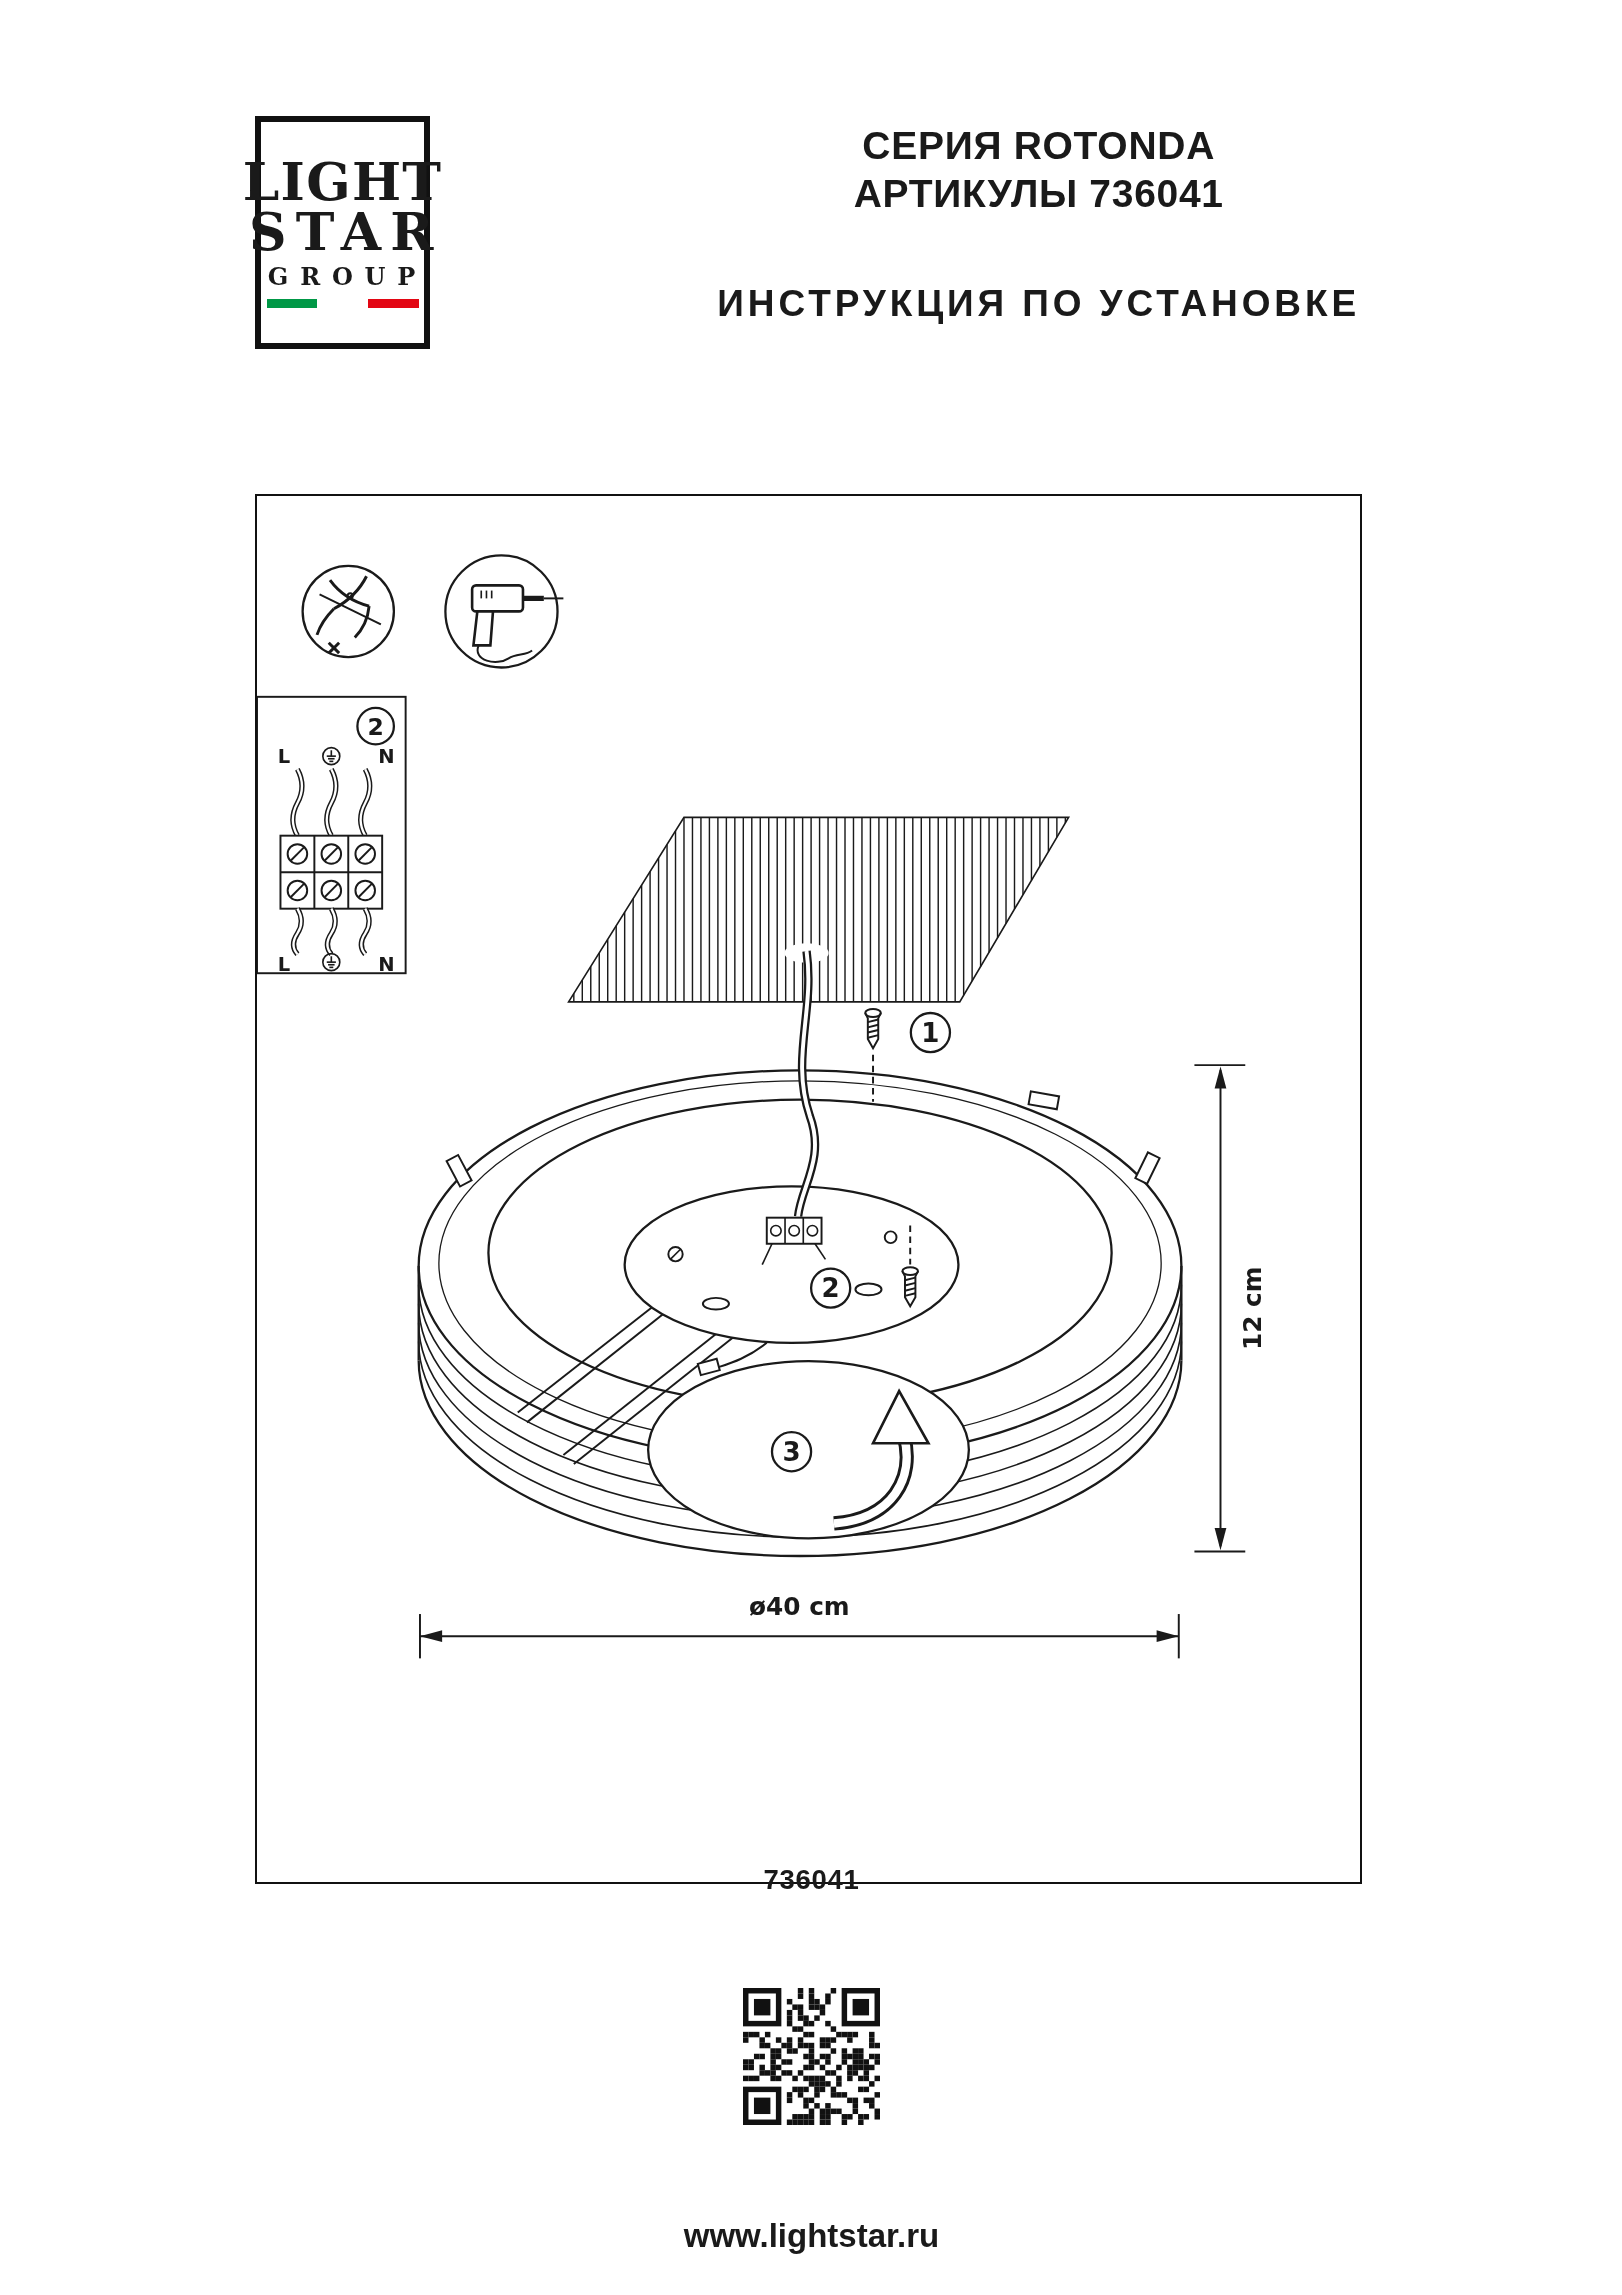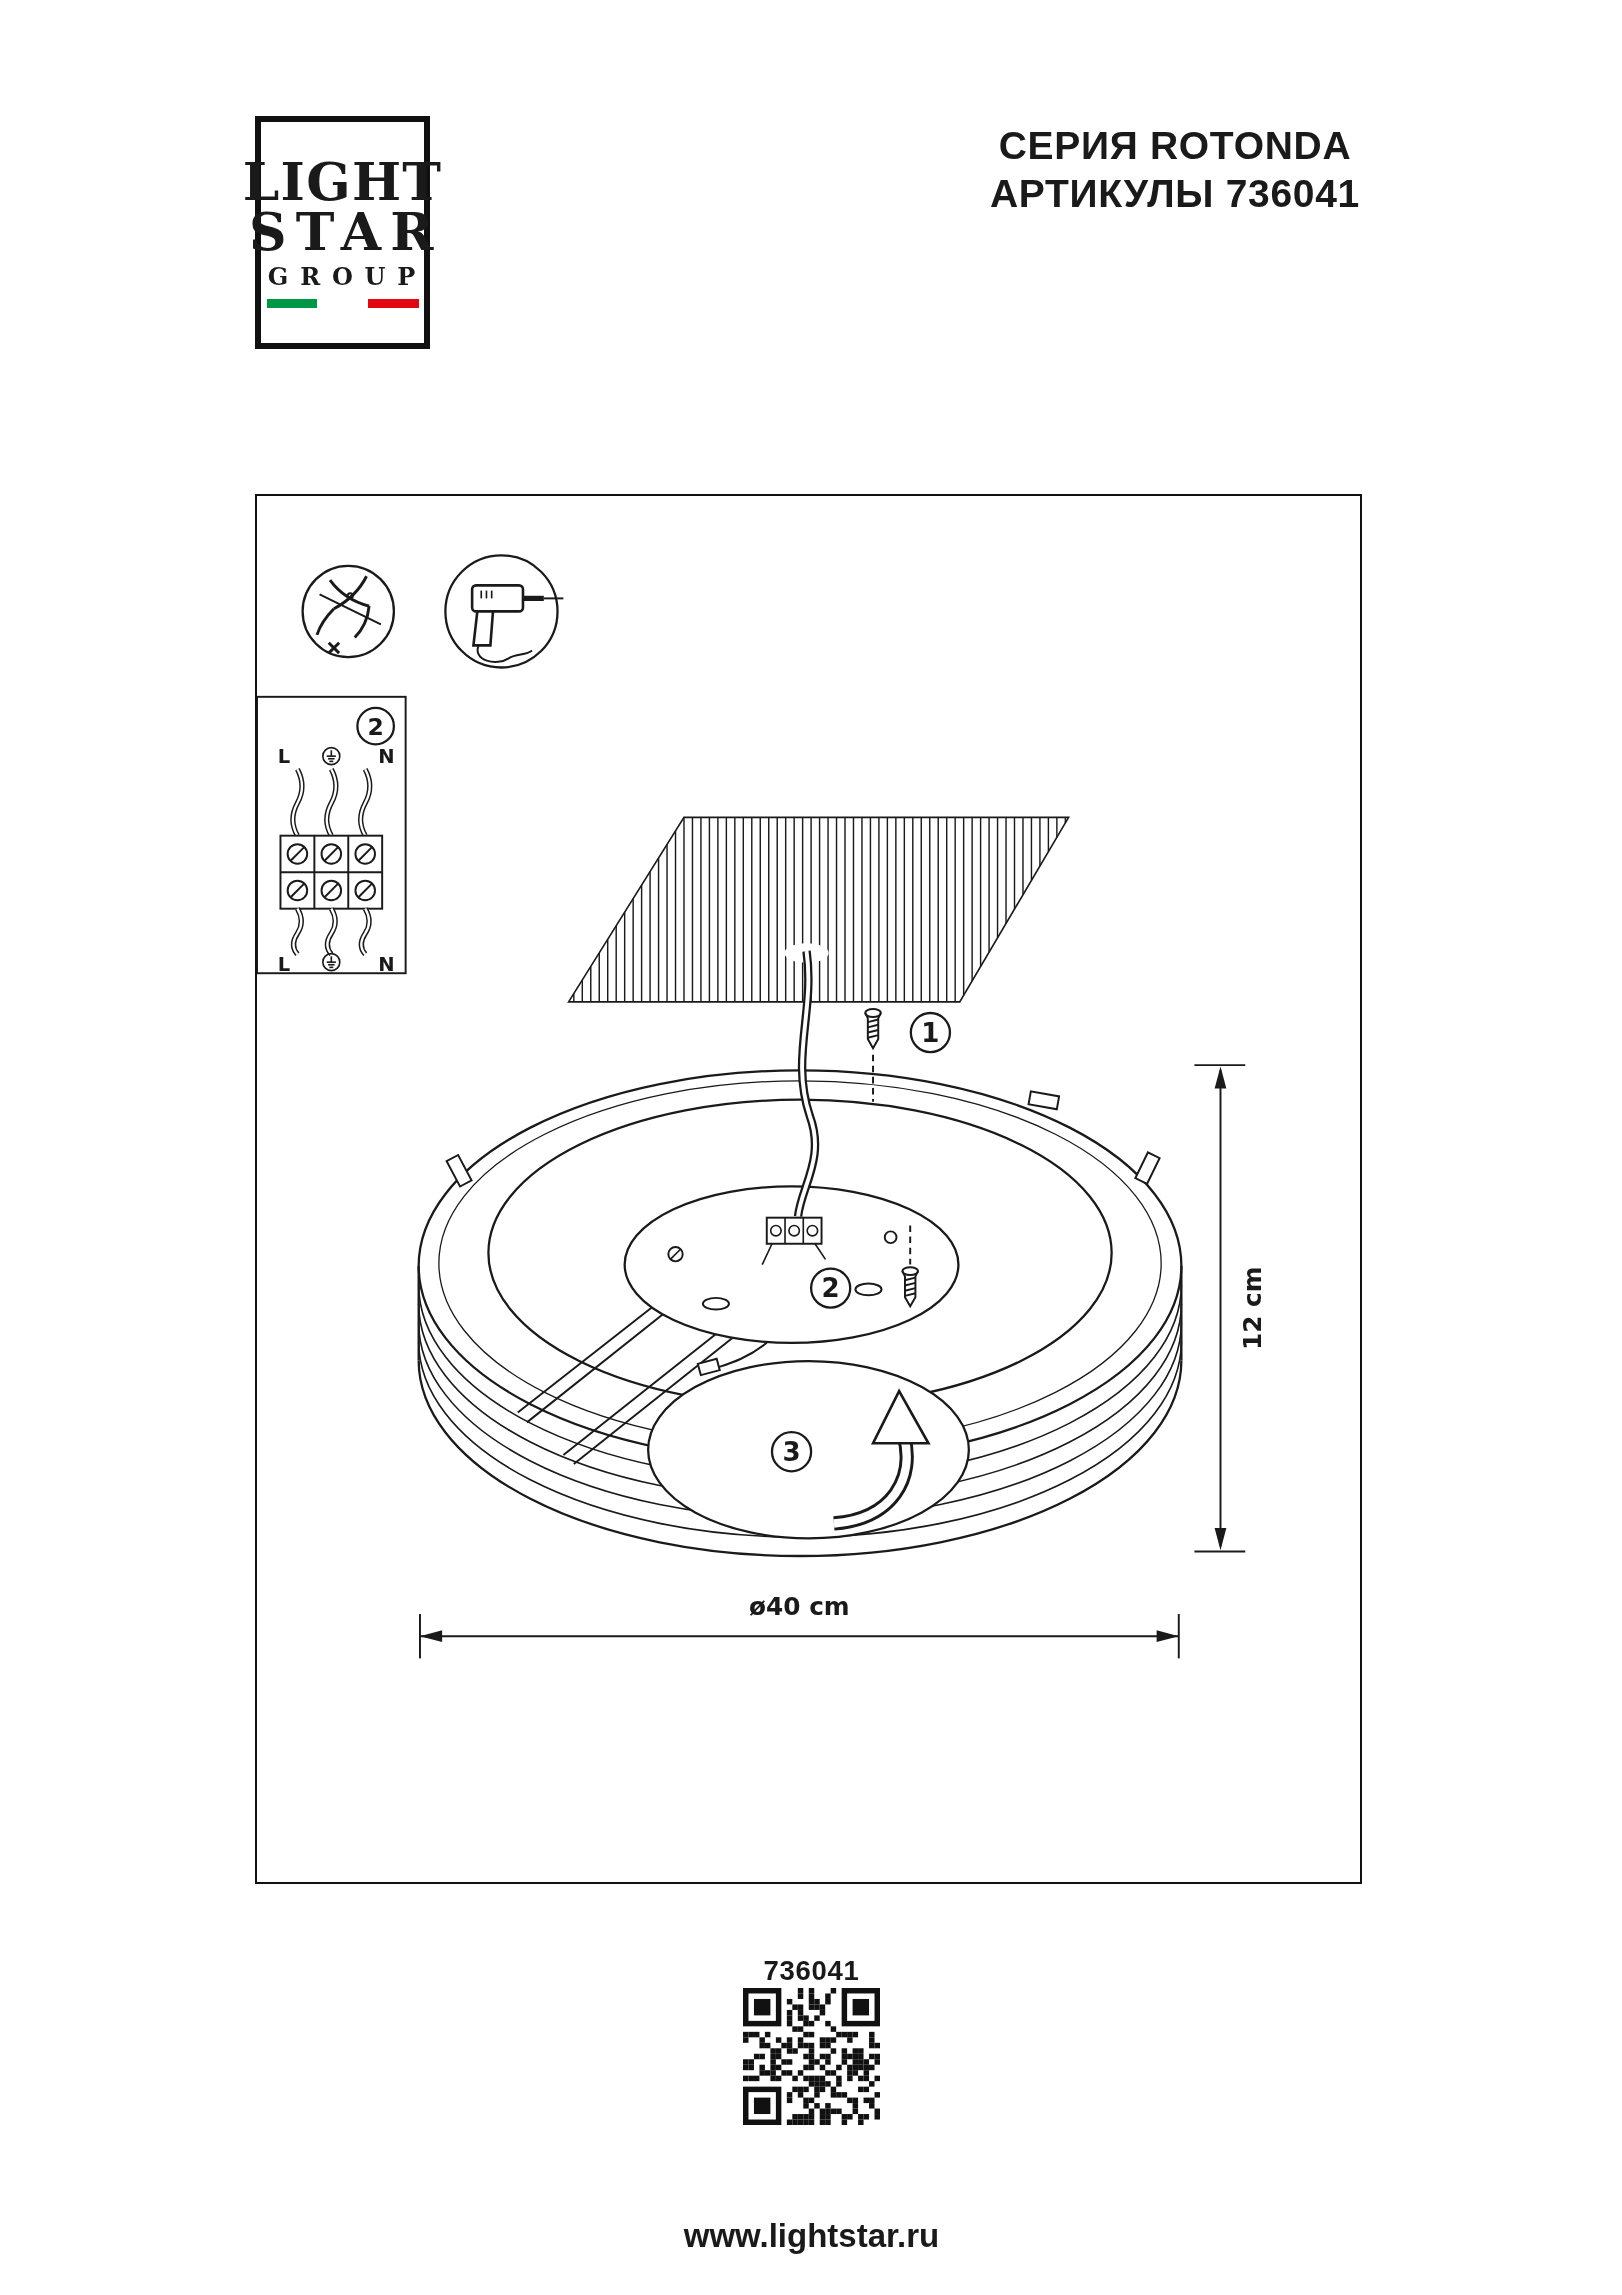--- a/index.html
+++ b/index.html
@@ -28,21 +28,21 @@
   .header{position:absolute;right:263px;top:122px;text-align:center;}
   .header .series{font-size:39px;font-weight:bold;line-height:1.22;letter-spacing:0.7px;}
   .header .title{font-size:37px;font-weight:bold;line-height:1.32;letter-spacing:3.9px;margin-top:63px;}
   
   .diagram-box{
     position:absolute;left:255px;top:494px;width:1107px;height:1390px;
     border:2.6px solid #111;box-sizing:border-box;
   }
   .diagram-box svg{display:block;width:100%;height:100%;}
   
-  .article{position:absolute;top:1955px;left:0;width:100%;text-align:center;
+  .article{position:absolute;top:1864px;left:0;width:100%;text-align:center;
     font-size:27.5px;font-weight:600;letter-spacing:0.7px;}
   .qr-wrap{position:absolute;top:1988px;left:50%;margin-left:-69px;width:137px;height:137px;}
   .website{position:absolute;top:2217px;left:0;width:100%;text-align:center;
     font-size:33px;font-weight:bold;}
 </style>
 </head>
 <body>
 
 <div class="logo-box">
   <div class="logo-line1">LIGHT</div>
@@ -54,20 +54,21 @@
     <span style="background:#e30613"></span>
   </div>
 </div>
 
 <div class="header">
   <div class="series">
     <div>СЕРИЯ ROTONDA</div>
     <div>АРТИКУЛЫ 736041</div>
   </div>
   <div class="title">
+    <div>ИНСТРУКЦИЯ ПО УСТАНОВКЕ</div>
   </div>
 </div>
 
 <div class="diagram-box">
 <svg viewBox="0 0 1692 2124">
   <defs>
     <g id="screw" stroke="#1a1a1a" stroke-width="3" fill="none">
       <ellipse cx="0" cy="0" rx="12" ry="6" fill="#ffffff"></ellipse>
       <path d="M-12,0 L-8,8 L-8,40 L0,54 L8,40 L8,8 L12,0"></path>
       <line x1="-8" y1="14" x2="8" y2="10"></line>

